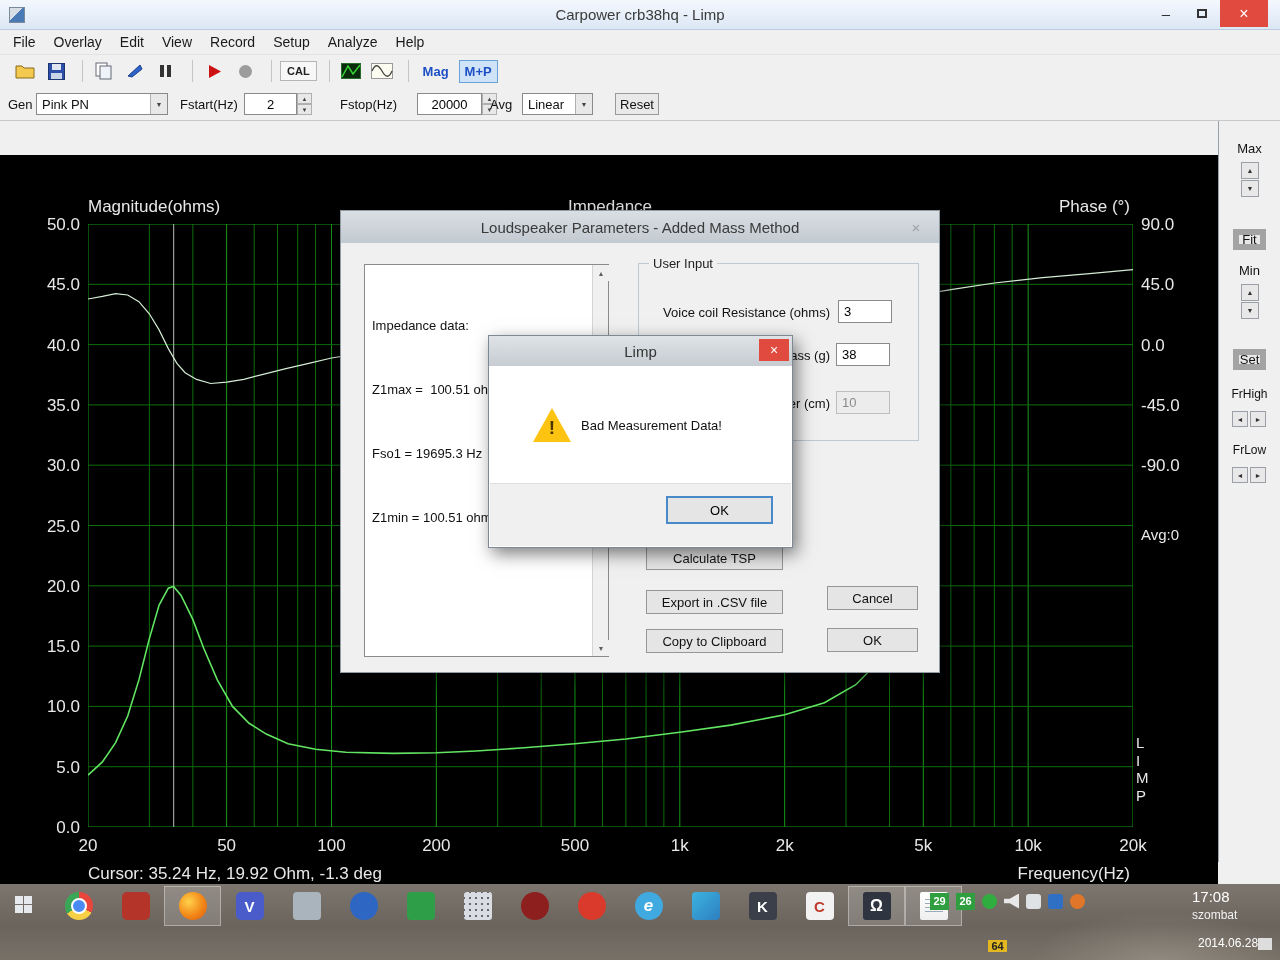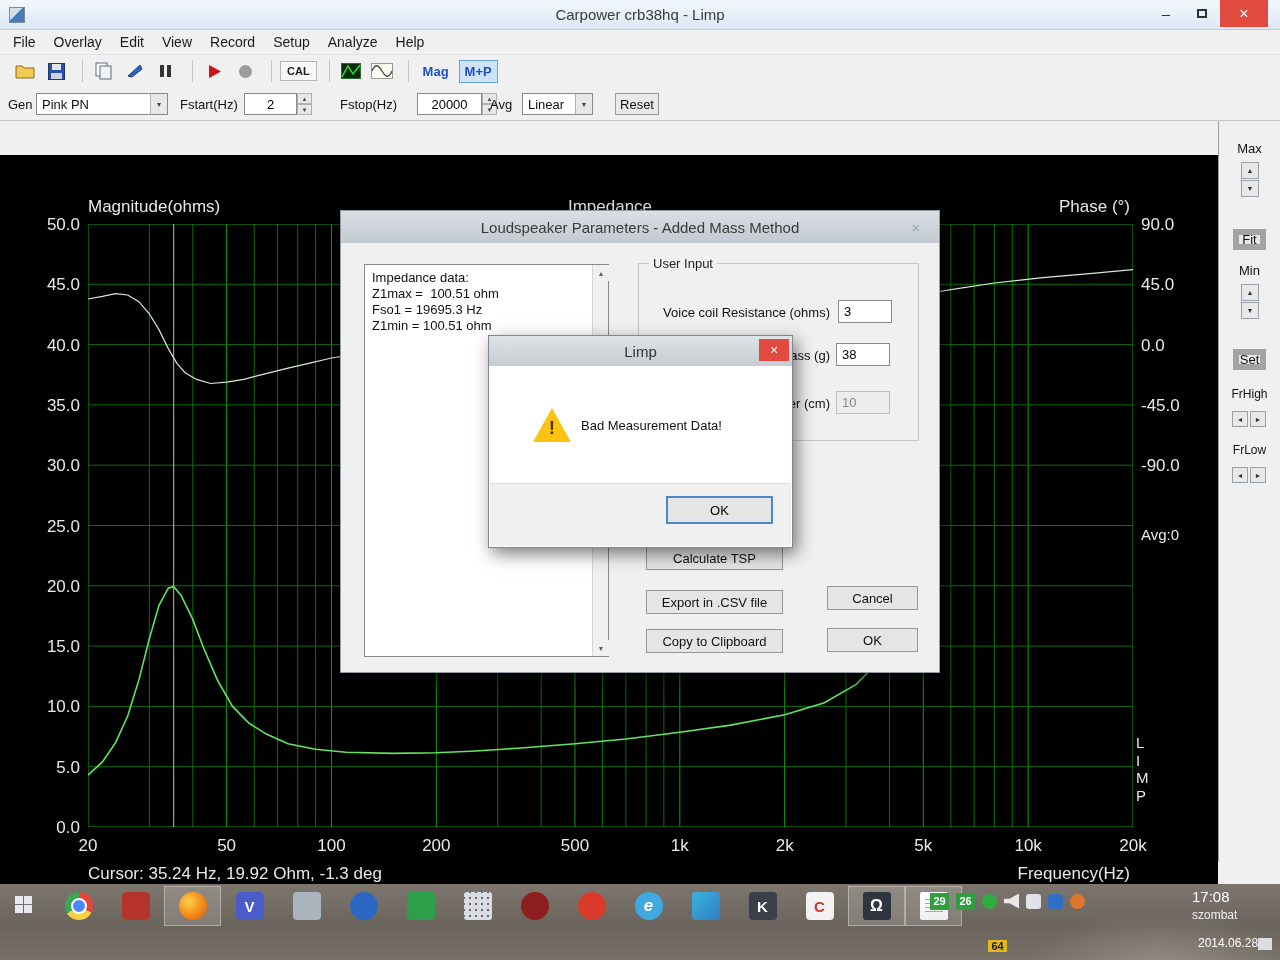--- a/index.html
+++ b/index.html
@@ -74,21 +74,21 @@
 
   
   .dlg{position:absolute;background:#f0f0f0;border:1px solid #8f9ba5;box-shadow:4px 6px 18px rgba(0,0,0,.55);}
   #params-dialog{left:340px;top:210px;width:600px;height:463px;}
   .dlg-title{height:32px;background:linear-gradient(#dadfe4,#c2c9d0);display:flex;align-items:center;
     justify-content:center;font-size:15px;color:#3a3a3a;position:relative;}
   .dlg-close{position:absolute;right:8px;top:6px;width:30px;height:20px;color:#9aa2aa;font-size:15px;
     display:flex;align-items:center;justify-content:center;}
   .imp-box{position:absolute;left:23px;top:53px;width:245px;height:393px;background:#fff;
     border:1px solid #8a8a8a;font-size:13px;padding:5px 7px;line-height:16px;color:#111;}
-  .imp-line{white-space:pre;}
+  .imp-line{white-space:pre;margin-top:48px;}
   .imp-scroll{position:absolute;left:251px;top:54px;width:16px;height:391px;background:#f0f0f0;
     border-left:1px solid #d5d5d5;}
   .sc-arrow{position:absolute;left:0;top:0;width:16px;height:16px;font-size:7px;color:#606060;
     display:flex;align-items:center;justify-content:center;background:#f0f0f0;}
   .sc-bottom{top:auto;bottom:0;}
   .group{position:absolute;left:297px;top:52px;width:281px;height:178px;border:1px solid #c0c8d0;}
   .group-legend{position:absolute;left:10px;top:-8px;background:#f0f0f0;padding:0 4px;font-size:13px;color:#222;}
   .g-label{position:absolute;left:8px;width:183px;text-align:right;font-size:13px;color:#111;}
   .g-input{position:absolute;width:54px;height:23px;border:1px solid #8a8a8a;background:#fff;
     font-size:13px;padding:0 5px;font-family:inherit;}

